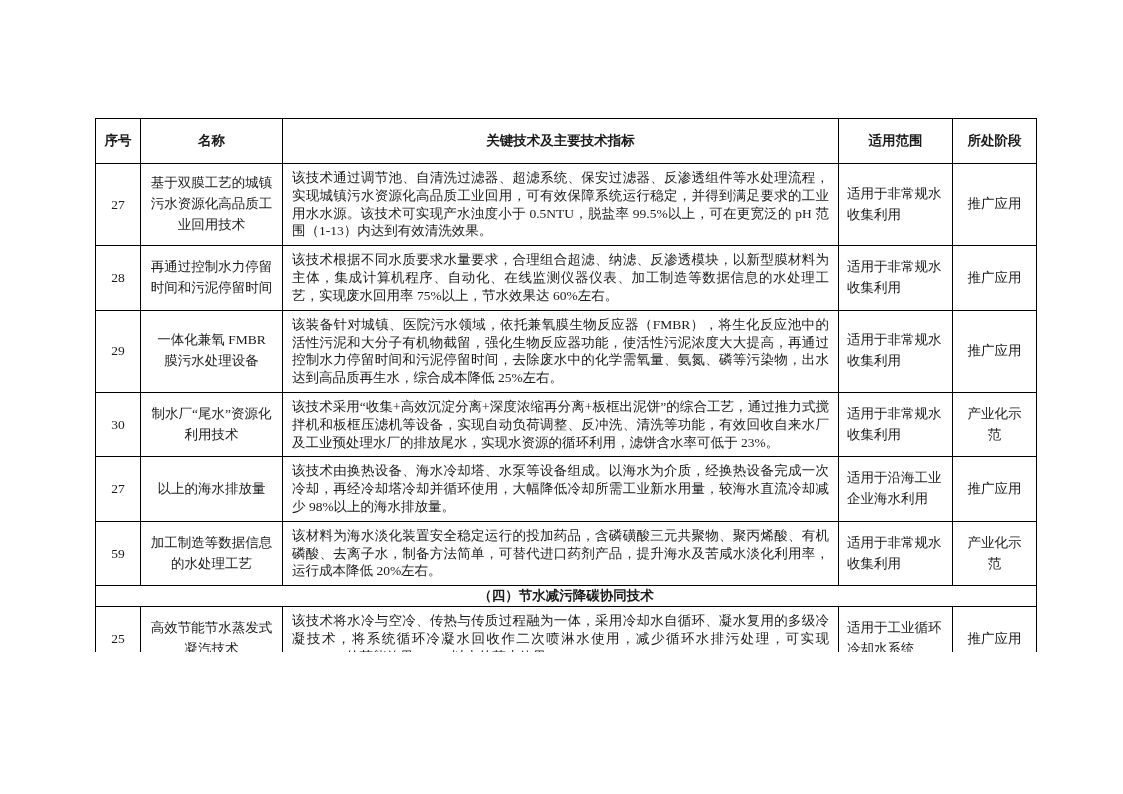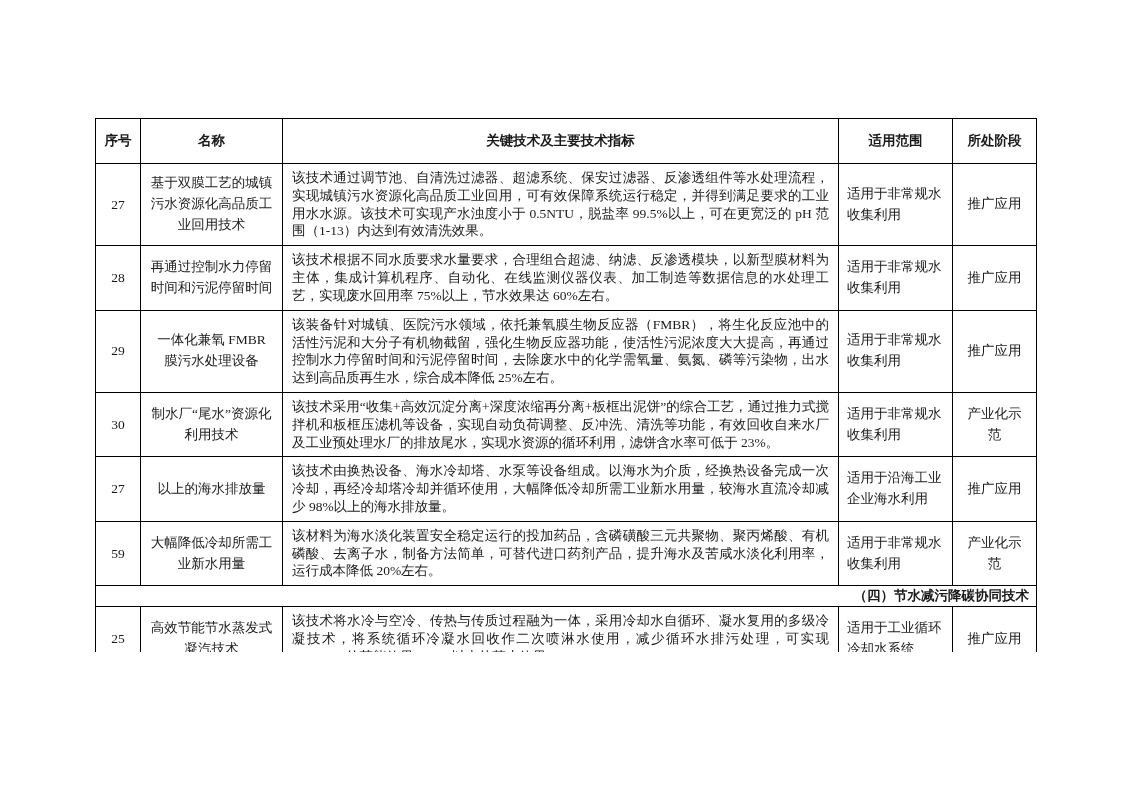--- a/index.html
+++ b/index.html
@@ -56,21 +56,21 @@
     padding: 4px 8px;
     line-height: 1.55;
   }
   .cell-stage {
     text-align: center;
     padding: 4px 10px;
     line-height: 1.55;
   }
   .section-cell {
     font-weight: bold;
-    text-align: right;
+    text-align: center;
     padding: 2px 7px;
     font-size: 14px;
     line-height: 1.2;
   }
   .page-number {
     position: absolute;
     left: 0;
     right: 0;
     top: 700px;
     text-align: center;
@@ -130,21 +130,21 @@
         </tr>
         <tr>
           <td class="cell-id">27</td>
           <td class="cell-name">以上的海水排放量</td>
           <td class="cell-tech">该技术由换热设备、海水冷却塔、水泵等设备组成。以海水为介质，经换热设备完成一次冷却，再经冷却塔冷却并循环使用，大幅降低冷却所需工业新水用量，较海水直流冷却减少 98%以上的海水排放量。</td>
           <td class="cell-scope">适用于沿海工业企业海水利用</td>
           <td class="cell-stage">推广应用</td>
         </tr>
         <tr>
           <td class="cell-id">59</td>
-          <td class="cell-name">大幅降低冷却所需工业新水用量</td>
+          <td class="cell-name">加工制造等数据信息的水处理工艺</td>
           <td class="cell-tech">该材料为海水淡化装置安全稳定运行的投加药品，含磷磺酸三元共聚物、聚丙烯酸、有机磷酸、去离子水，制备方法简单，可替代进口药剂产品，提升海水及苦咸水淡化利用率，运行成本降低 20%左右。</td>
           <td class="cell-scope">适用于非常规水收集利用</td>
           <td class="cell-stage">产业化示范</td>
         </tr>
         <tr>
           <td colspan="5" class="section-cell">（四）节水减污降碳协同技术</td>
         </tr>
         <tr>
           <td class="cell-id">25</td>
           <td class="cell-name">高效节能节水蒸发式凝汽技术</td>

